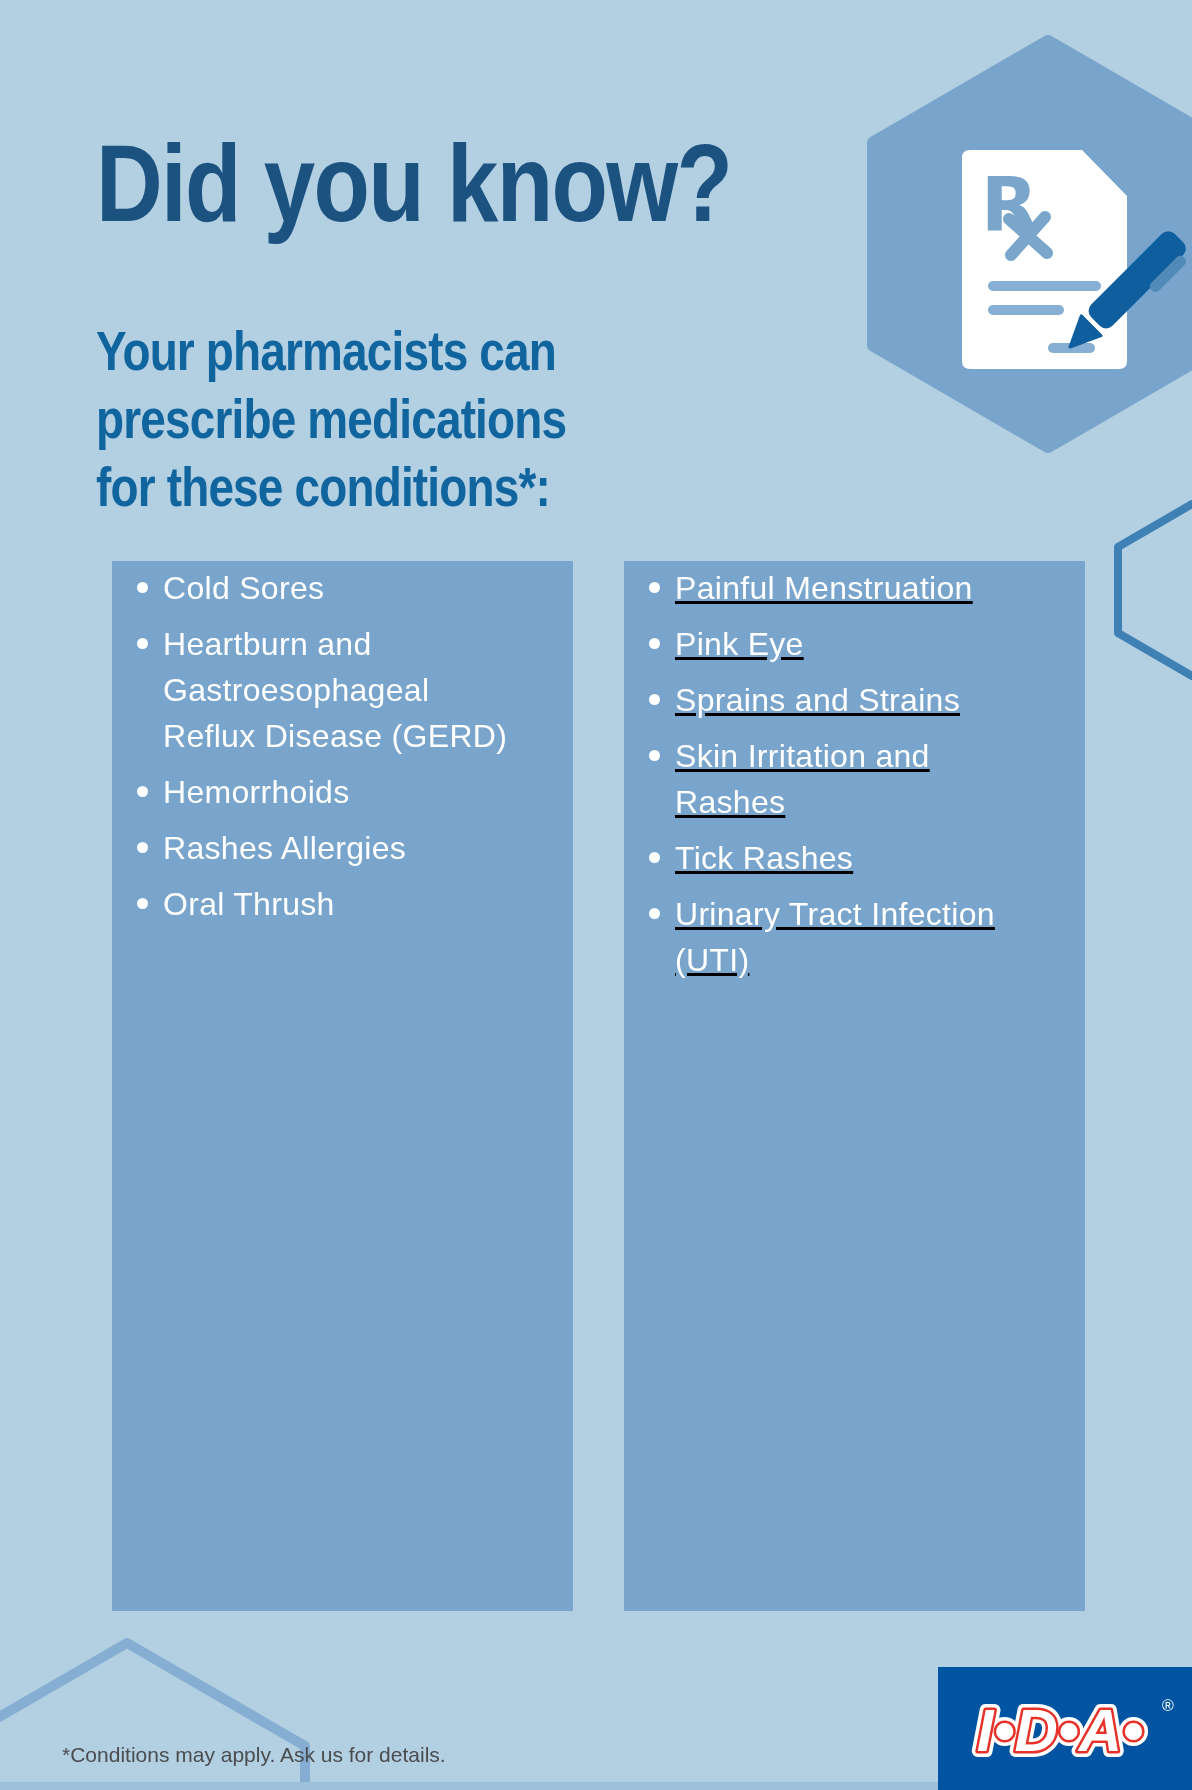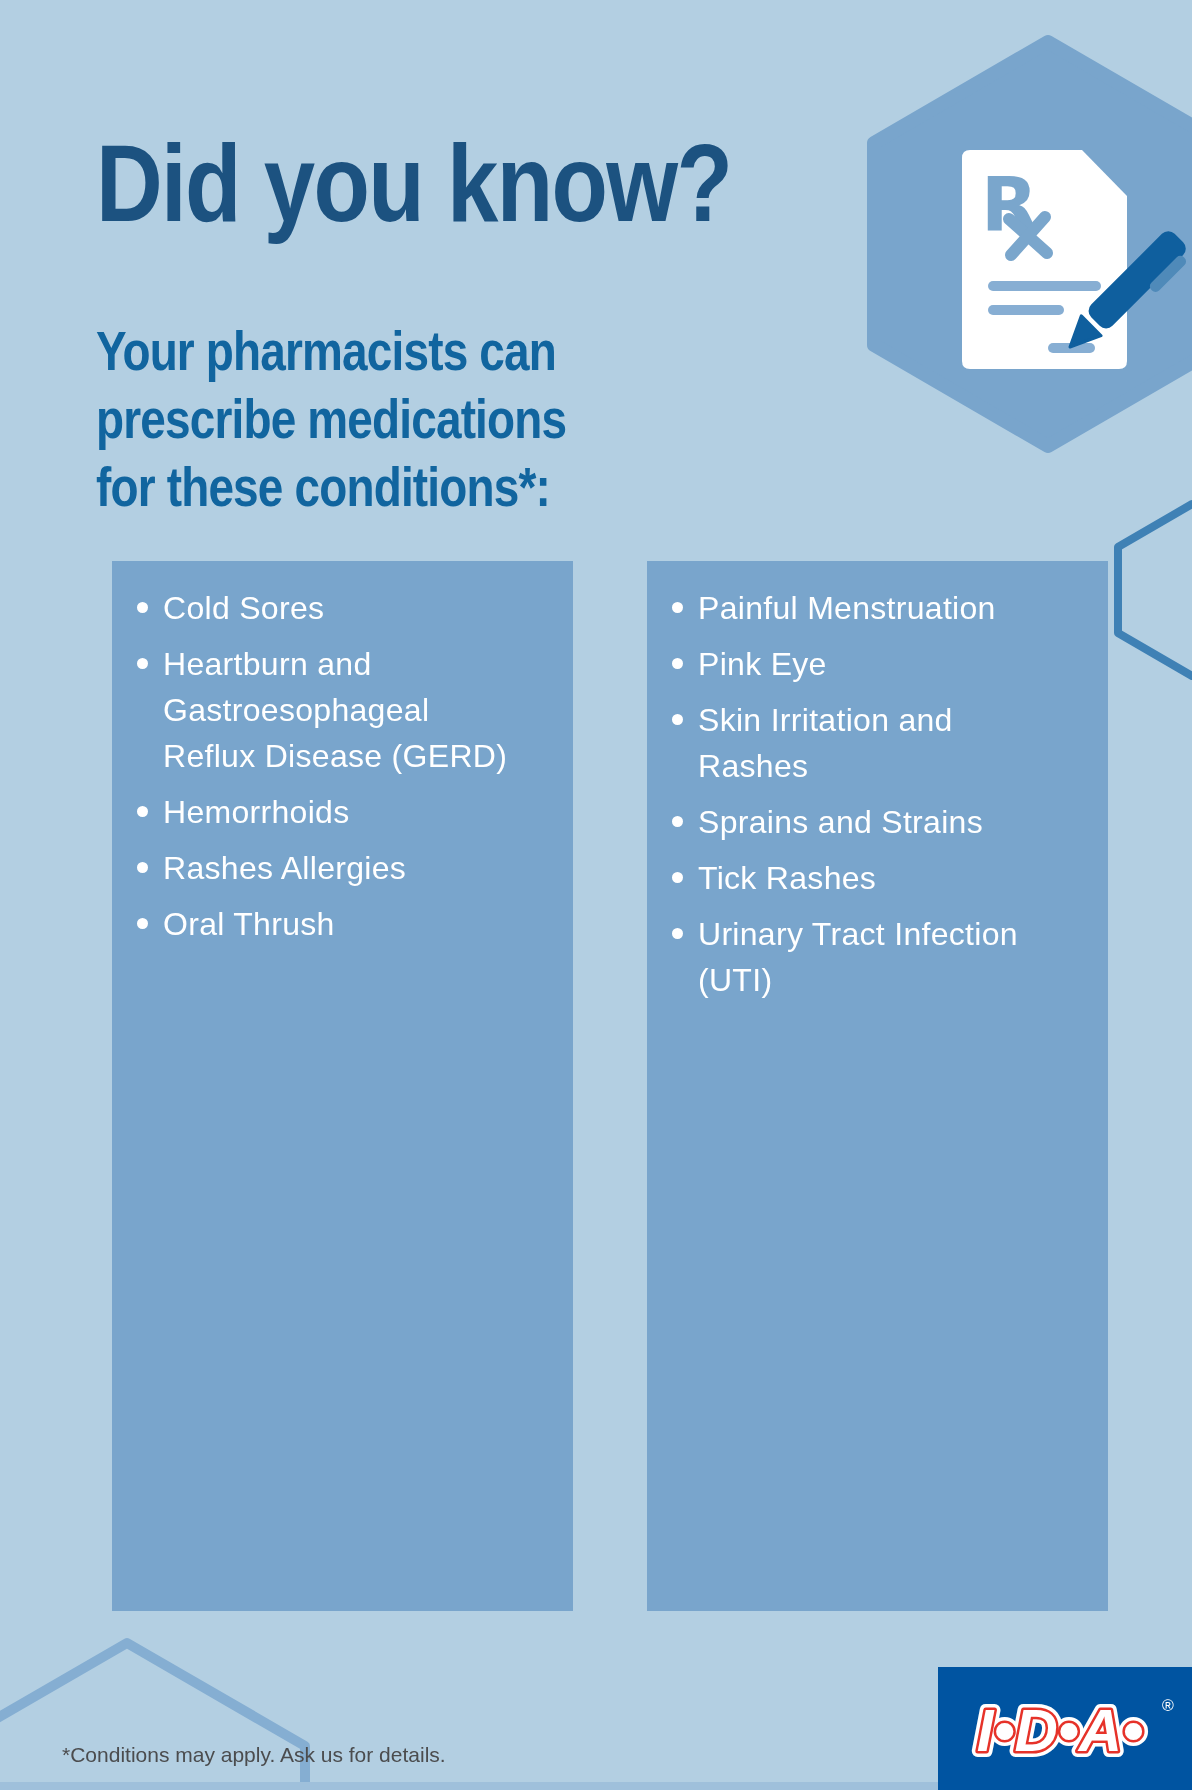--- a/index.html
+++ b/index.html
@@ -43,25 +43,25 @@
     transform-origin:left top;
   }
   .list-box{
     position:absolute;
     top:561px;
     width:461px;
     height:1050px;
     background:#79a5cc;
   }
   .list-box.left{ left:112px; }
-  .list-box.right{ left:647px; }
+  .list-box.right{ left:624px;text-decoration:underline; }
   .list-box ul{
     list-style:none;
     margin:0;
-    padding:24px 10px 0 23px;
+    padding:4px 10px 0 23px;
   }
   .list-box li{
     position:relative;
     padding-left:28px;
     margin-bottom:10px;
     font-size:32px;
     line-height:46px;
     color:#ffffff;
     letter-spacing:.3px;
   }
@@ -144,22 +144,22 @@
         <li>Hemorrhoids</li>
         <li>Rashes Allergies</li>
         <li>Oral Thrush</li>
       </ul>
   </div>
 
   <div class="list-box right">
     <ul>
         <li>Painful Menstruation</li>
         <li>Pink Eye</li>
+        <li>Sprains and Strains</li>
         <li>Skin Irritation and<br>Rashes</li>
-        <li>Sprains and Strains</li>
         <li>Tick Rashes</li>
         <li>Urinary Tract Infection<br>(UTI)</li>
       </ul>
   </div>
 
   <div class="bottom-band"></div>
 
   <div class="footnote">*Conditions may apply. Ask us for details.</div>
 
   <div class="logo-box">

